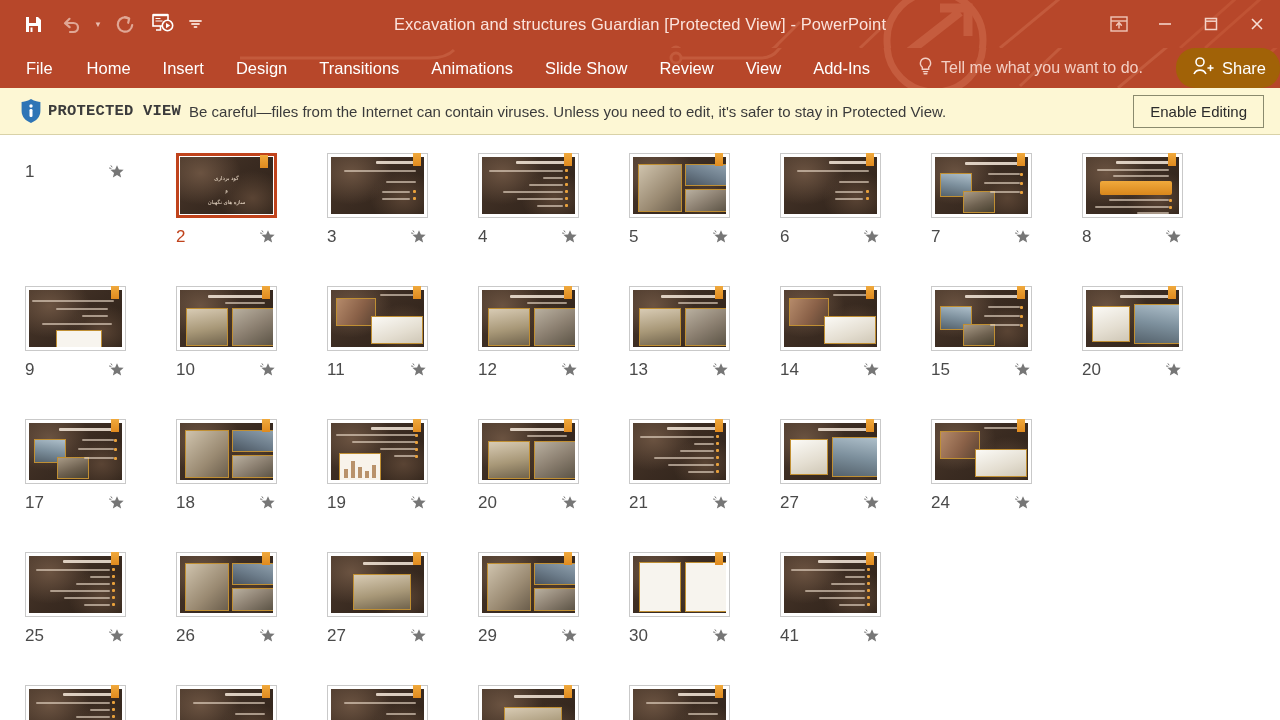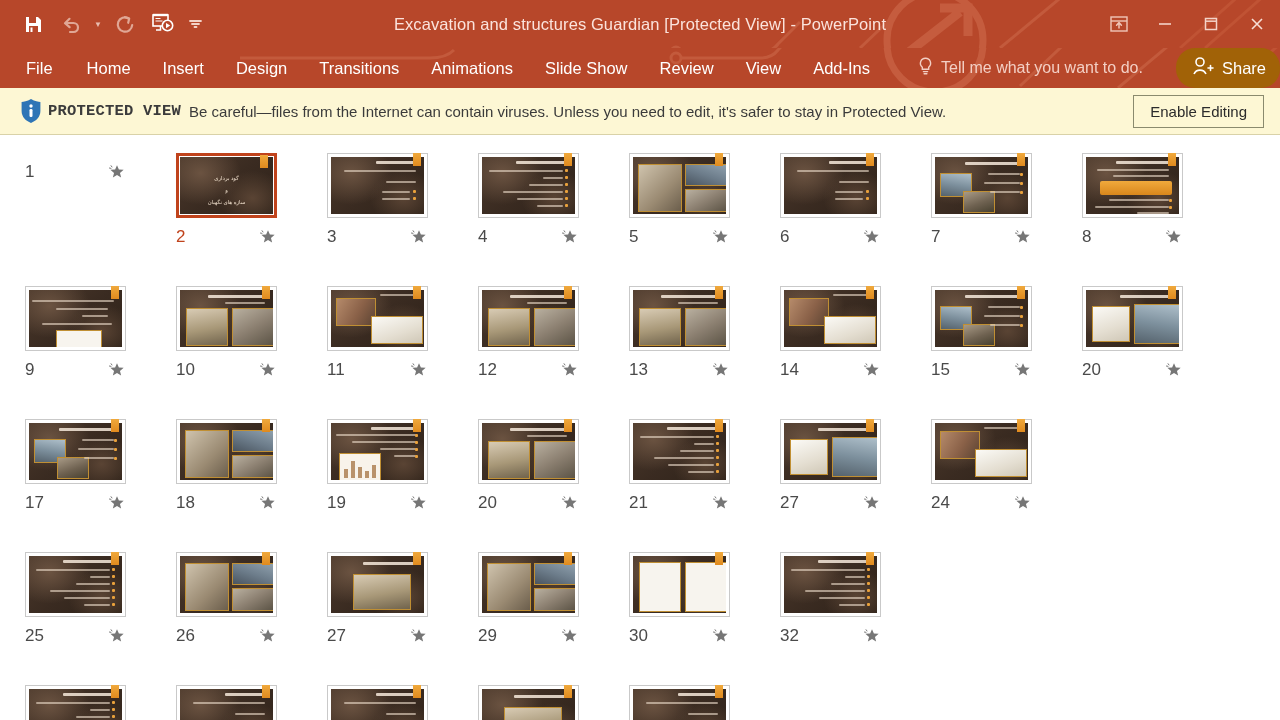--- a/index.html
+++ b/index.html
@@ -1028,21 +1028,21 @@
               <div class="t-bullet" style="right:7px;top:12px;"></div>
               <div class="t-bullet" style="right:7px;top:19px;"></div>
               <div class="t-bullet" style="right:7px;top:26px;"></div>
               <div class="t-bullet" style="right:7px;top:33px;"></div>
               <div class="t-bullet" style="right:7px;top:40px;"></div>
               <div class="t-bullet" style="right:7px;top:47px;"></div>
             </div>
         <div class="tag"></div>
       </div>
       <div class="meta">
-        <span class="num ">32</span>
+        <span class="num ">41</span>
         <span>
               <svg class="star" viewBox="0 0 20 20">
                 <path d="M10 2.4 L12.1 7.3 L17.4 7.6 L13.3 11 L14.6 16.2 L10 13.2 L5.4 16.2 L6.7 11 L2.6 7.6 L7.9 7.3 Z" fill="#767676"></path>
                 <path d="M3.4 3 L4.4 4.4 M1.6 5.6 L3.3 5.9" stroke="#767676" stroke-width="1.1" stroke-linecap="round"></path>
               </svg>
             </span>
       </div>
     </div>
       </div>
       <div class="row">

